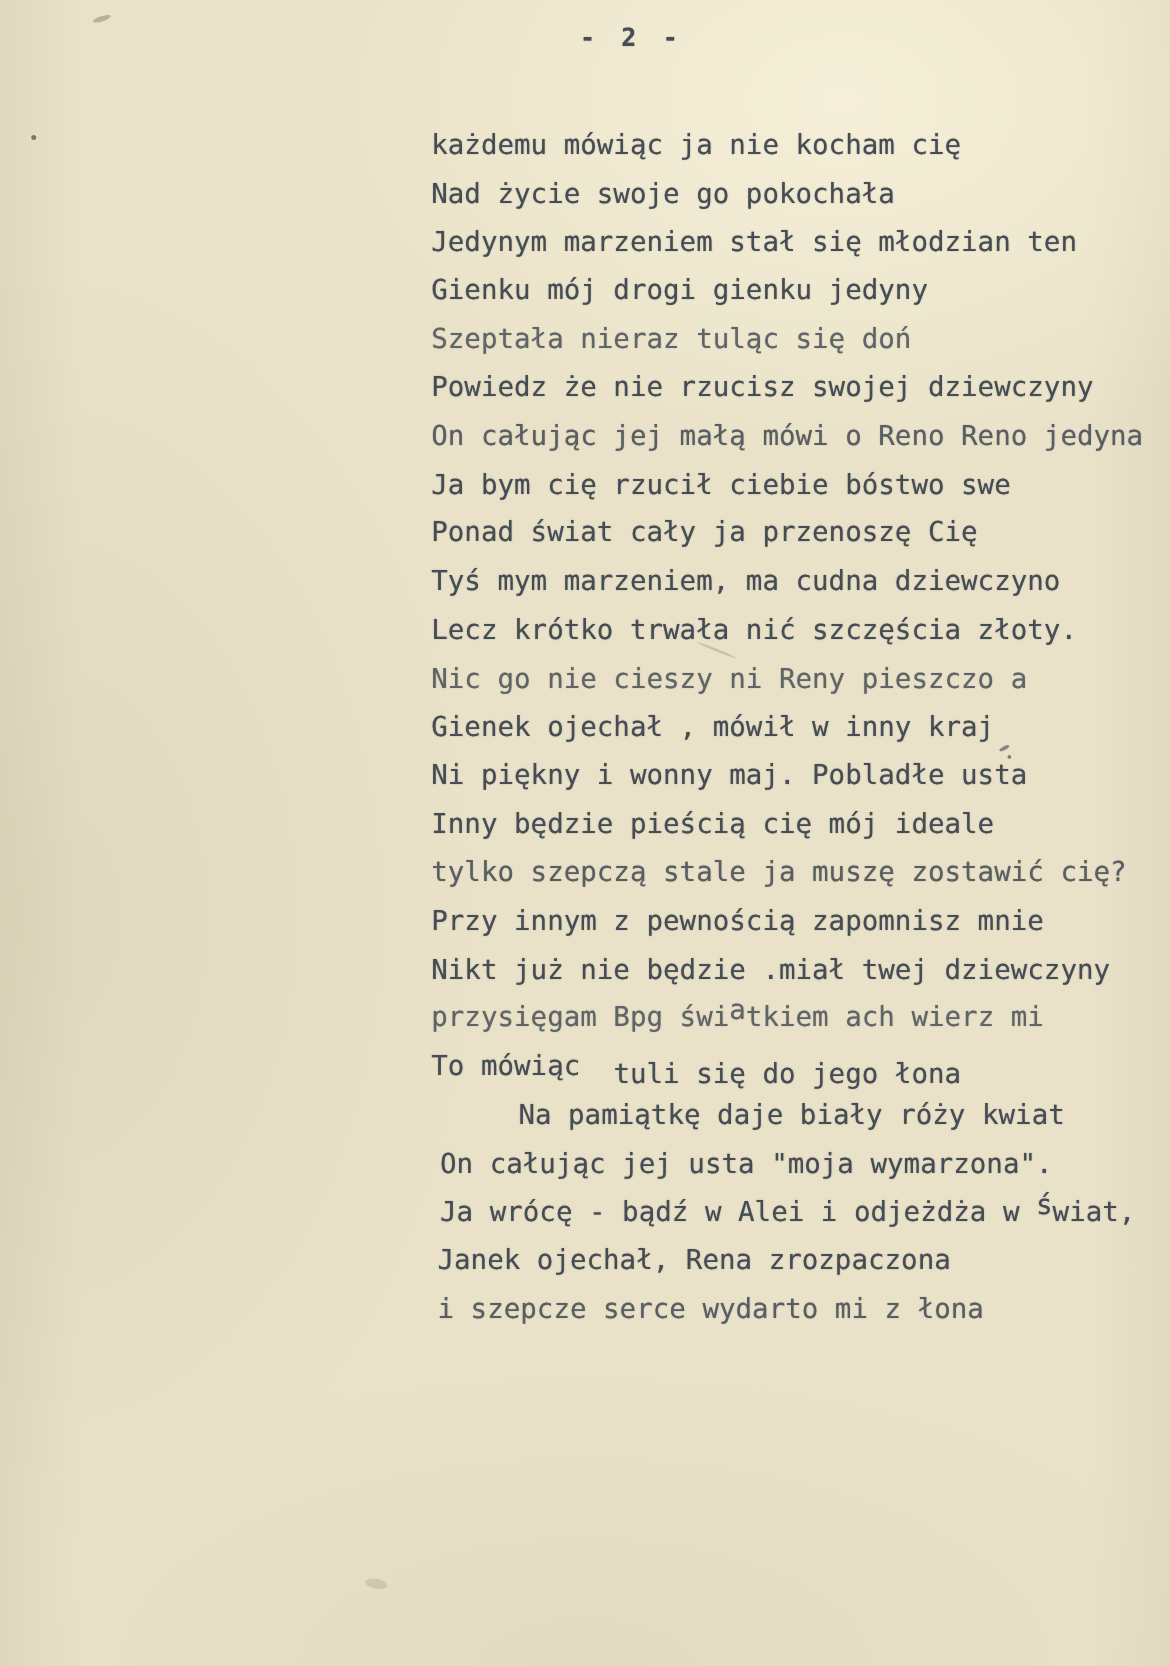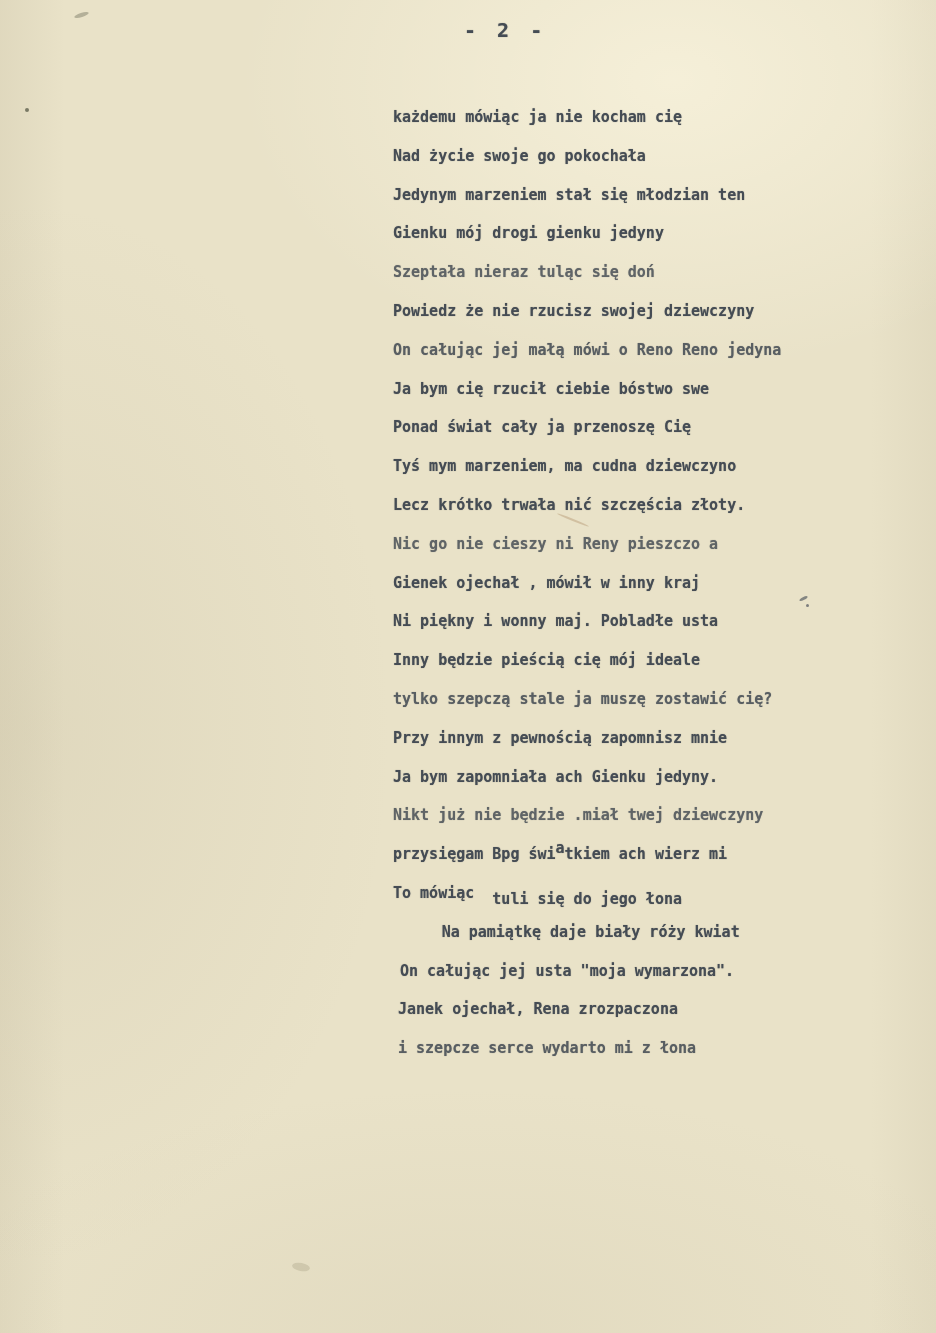--- a/index.html
+++ b/index.html
@@ -18,23 +18,22 @@
     color:#454c54;
   }
   .pagenum {
     position:absolute; top:18px; left:464px;
     font-size:20px; font-weight:bold; letter-spacing:4.5px;
     text-shadow:0 0 1px rgba(58,65,73,0.6);
   }
   .poem { position:absolute; left:345px; top:98px; }
   .line {
     height:38.8px; line-height:38.8px;
-    font-size:15px; font-weight:bold; white-space:pre;
+    font-size:22px; font-weight:normal; white-space:pre;
     text-shadow:0 0 1px rgba(58,65,73,0.55);
-    margin-left:48px;
   }
   .line:nth-child(7n+5) { opacity:0.84; }
   .line:nth-child(9n+7) { opacity:0.88; }
   .seg-up   { position:relative; top:-6px; }
   .seg-down { position:relative; top:6px; }
   .speck { position:absolute; border-radius:50%; }
   .speck-1 { left:74px;  top:13px;   width:15px; height:4px; background:rgba(115,115,95,0.45); transform:rotate(-18deg); }
   .speck-2 { left:25px;  top:108px;  width:4px;  height:4px; background:rgba(85,88,70,0.75); }
   .speck-3 { left:799px; top:597px;  width:9px;  height:3px; background:rgba(78,84,92,0.65); transform:rotate(-28deg); }
   .speck-4 { left:806px; top:604px;  width:3px;  height:3px; background:rgba(78,84,92,0.7); }
@@ -57,26 +56,26 @@
       <div class="line">Ja bym cię rzucił ciebie bóstwo swe</div>
       <div class="line">Ponad świat cały ja przenoszę Cię</div>
       <div class="line">Tyś mym marzeniem, ma cudna dziewczyno</div>
       <div class="line">Lecz krótko trwała nić szczęścia złoty.</div>
       <div class="line">Nic go nie cieszy ni Reny pieszczo a</div>
       <div class="line">Gienek ojechał , mówił w inny kraj</div>
       <div class="line">Ni piękny i wonny maj. Pobladłe usta</div>
       <div class="line">Inny będzie pieścią cię mój ideale</div>
       <div class="line">tylko szepczą stale ja muszę zostawić cię?</div>
       <div class="line">Przy innym z pewnością zapomnisz mnie</div>
-      <div class="line">Ja bym zapomniała ach Gienku jedyny.</div>
       <div class="line">Nikt już nie będzie .miał twej dziewczyny</div>
       <div class="line"><span>przysięgam Bpg świ</span><span class="seg-up">a</span><span>tkiem ach wierz mi</span></div>
       <div class="line"><span>To mówiąc</span><span class="seg-down">  tuli się do jego łona</span></div>
       <div class="line" style="padding-left: 7px; text-align: center;">Na pamiątkę daje biały róży kwiat</div>
       <div class="line" style="padding-left: 7px;">On całując jej usta "moja wymarzona".</div>
+      <div class="line" style="padding-left: 7px;"><span>Ja wrócę - bądź w Alei i odjeżdża w </span><span class="seg-up">ś</span><span>wiat,</span></div>
       <div class="line" style="padding-left: 5px;">Janek ojechał, Rena zrozpaczona</div>
       <div class="line" style="padding-left: 5px;">i szepcze serce wydarto mi z łona</div>
     </div>
   <div class="speck speck-1"></div>
   <div class="speck speck-2"></div>
   <div class="speck speck-3"></div>
   <div class="speck speck-4"></div>
   <div class="speck speck-5"></div>
   <div class="speck speck-6"></div>
 </div>

